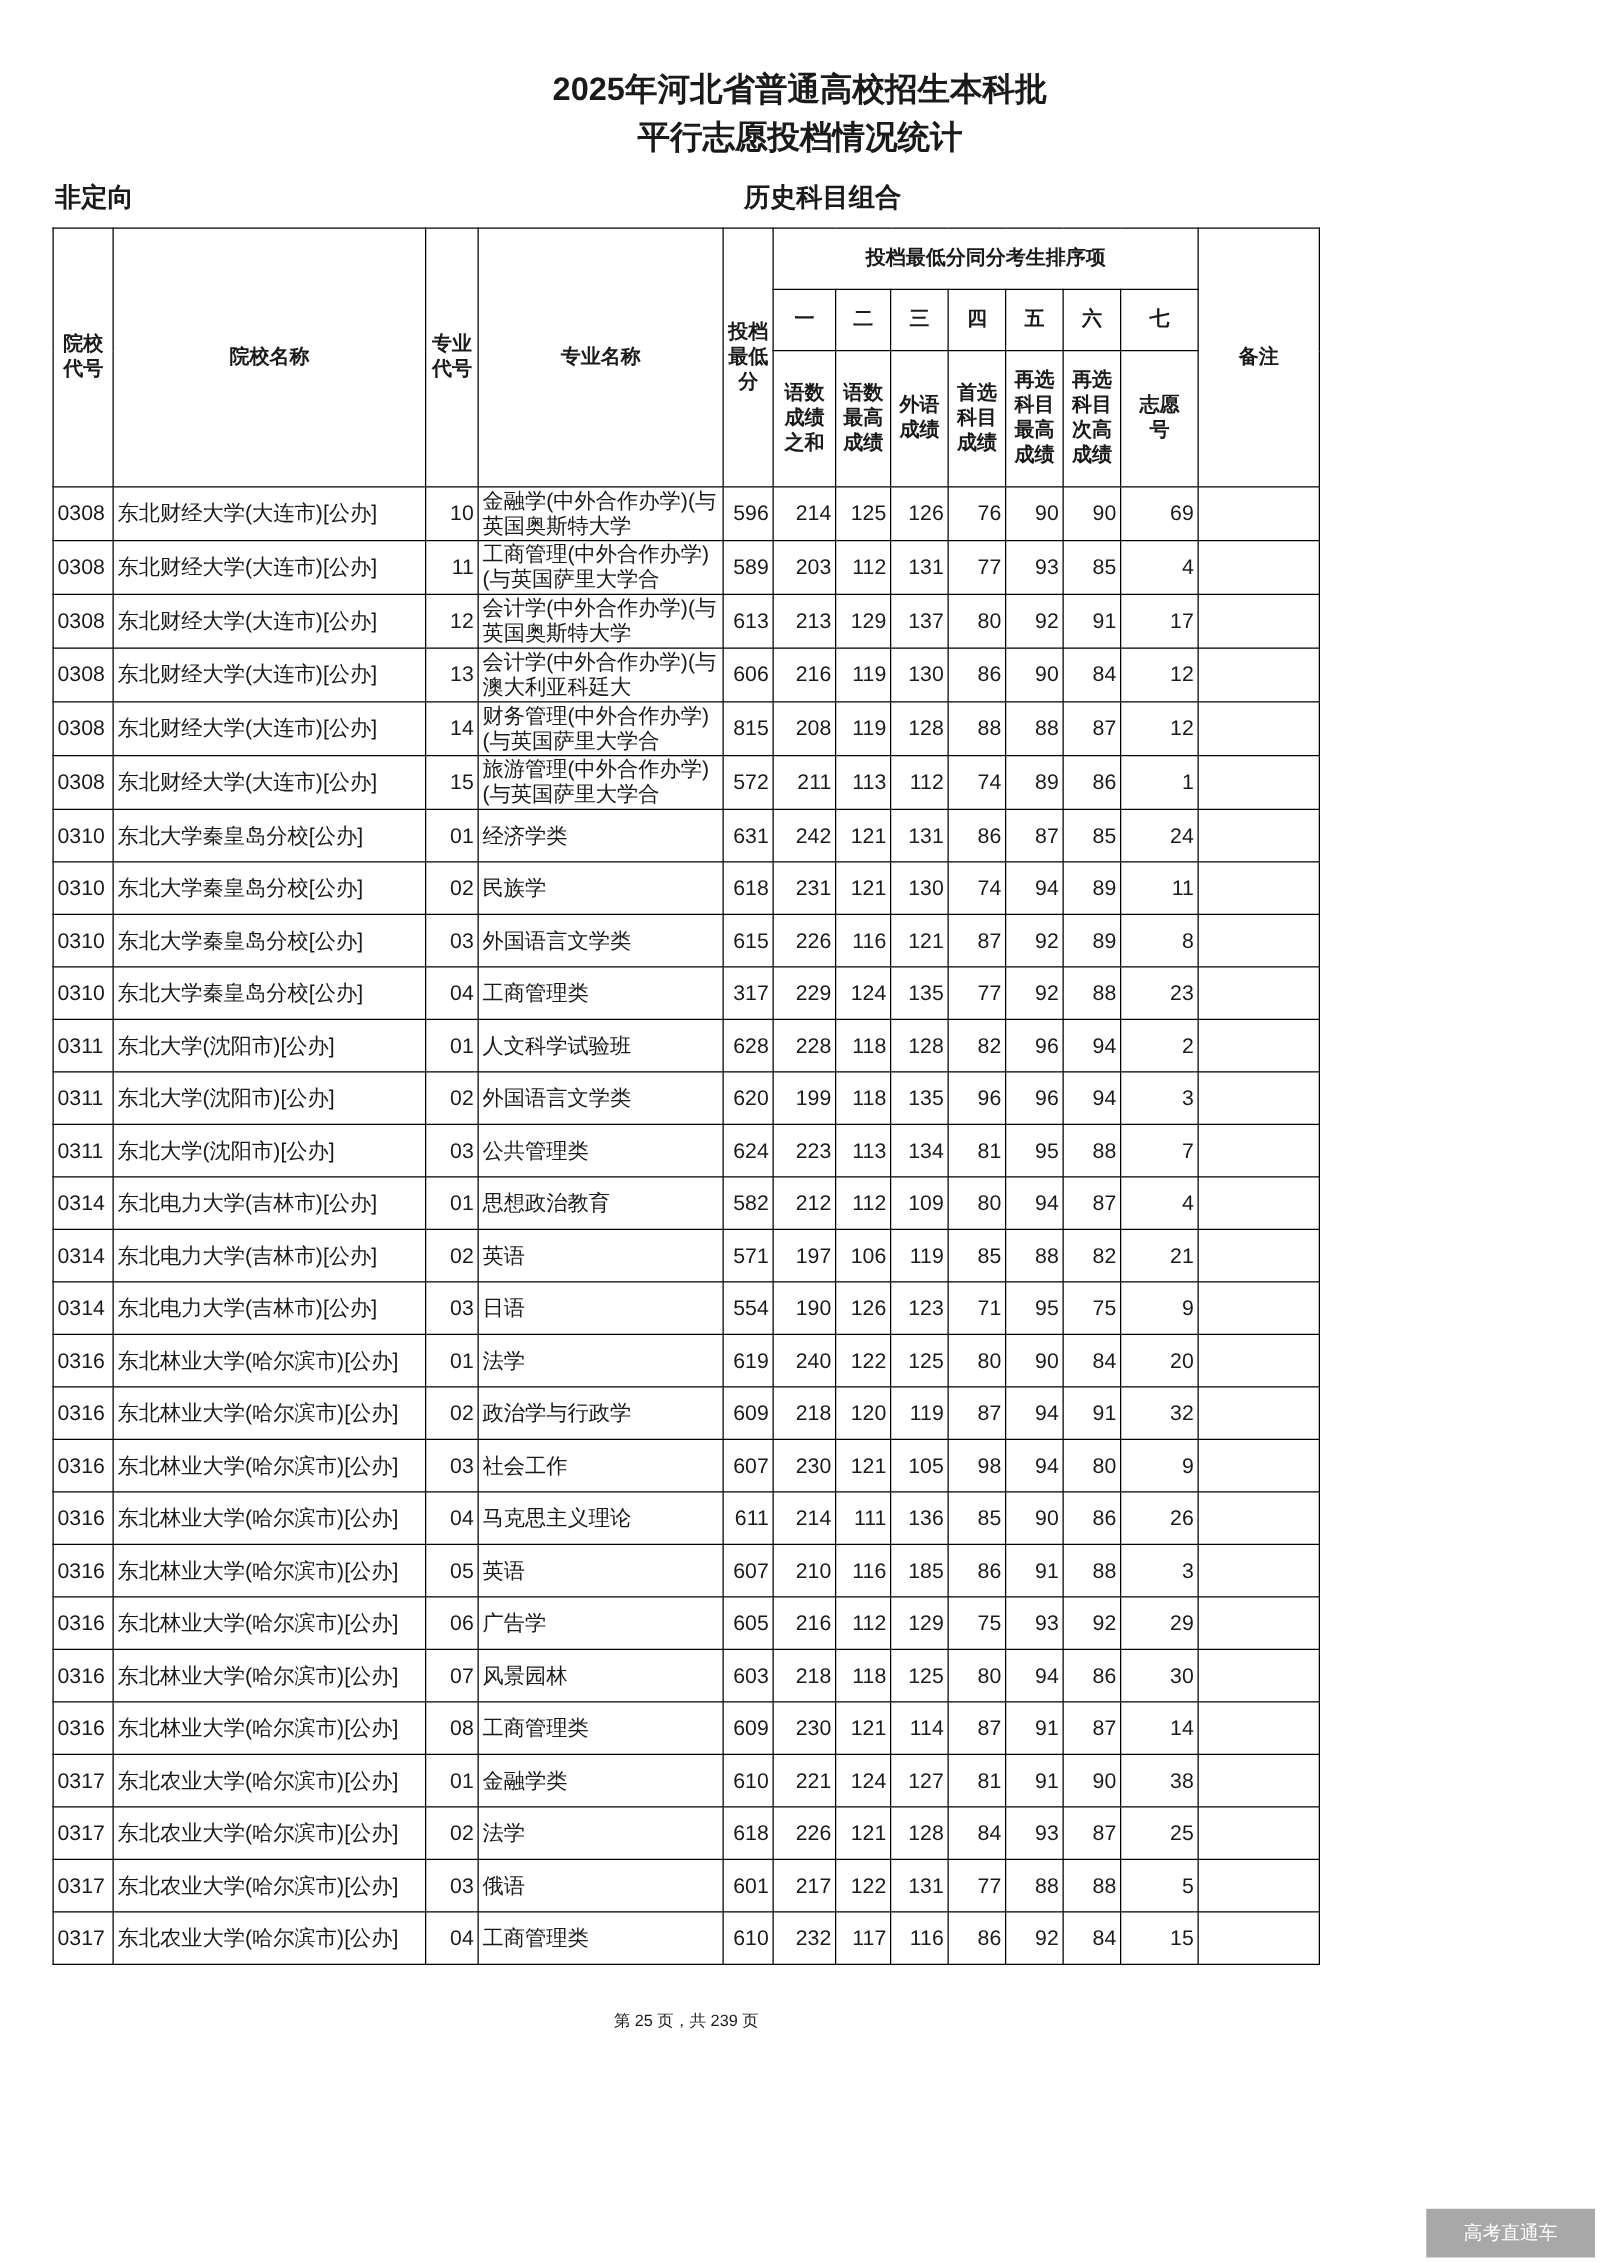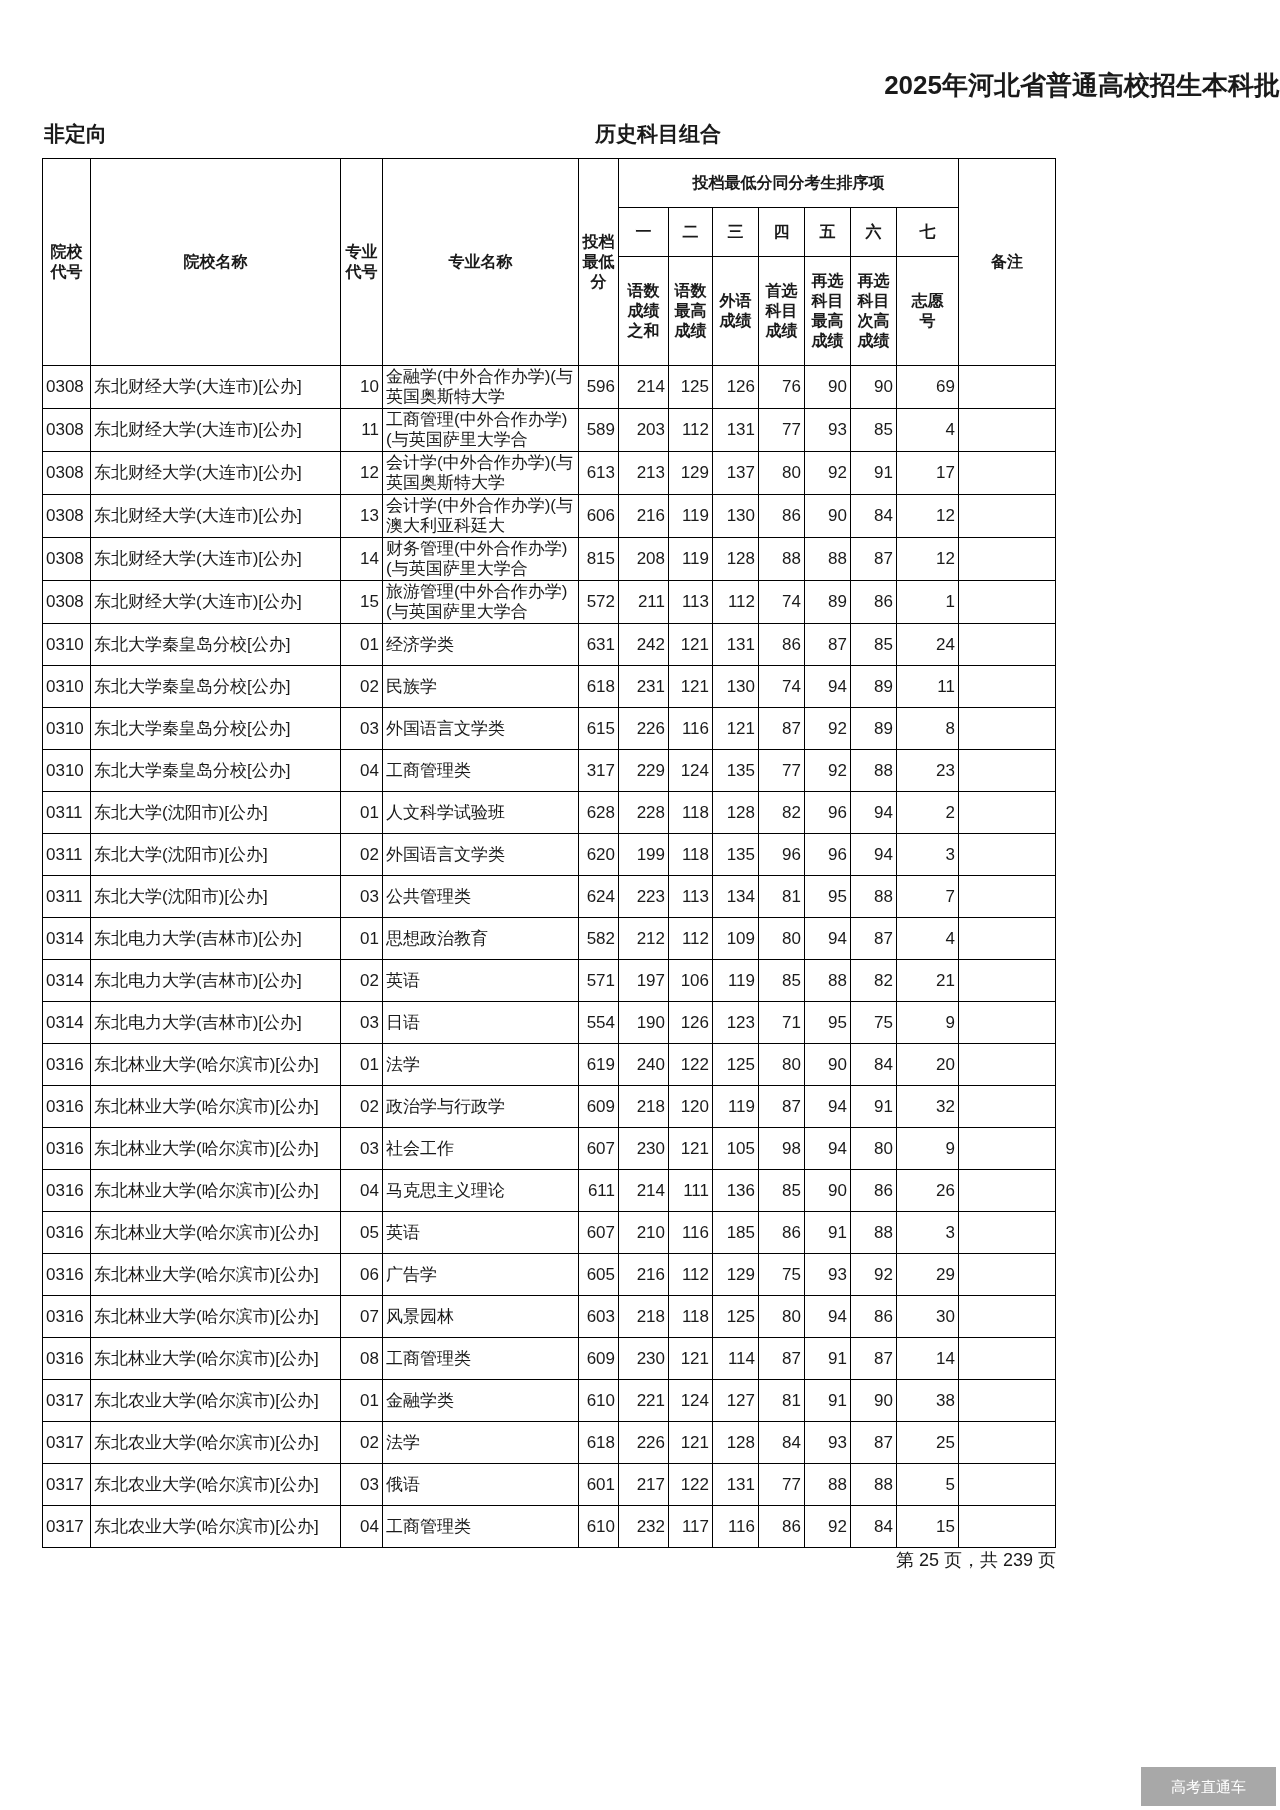--- a/index.html
+++ b/index.html
@@ -2,21 +2,21 @@
 <html><head>
 <meta charset="utf-8">
 <style>
   * { margin:0; padding:0; box-sizing:border-box; }
   html, body { background:#ffffff; }
   body {
     width:1280px; height:1810px; position:relative; overflow:hidden;
     font-family:"Liberation Sans", sans-serif;
     color:#1a1a1a;
   }
-  .title-wrap { padding-top:66px; text-align:right; }
+  .title-wrap { padding-top:52px; text-align:center; }
   .title-line { font-size:26px; font-weight:bold; line-height:38px; }
   .section-labels { position:relative; width:1014px; margin:16px 0 0 42px; height:30px; }
   .section-left  { position:absolute; left:2px;  top:0; font-size:21px; font-weight:bold;text-align:center; }
   .section-right { position:absolute; left:553px; top:0; font-size:21px; font-weight:bold; }
 
   table.main {
     border-collapse:collapse; table-layout:fixed; margin:8px 0 0 42px;
   }
   table.main th, table.main td { border:1px solid #000; overflow:hidden; }
   table.main thead th {
@@ -28,33 +28,34 @@
     font-size:17px; font-weight:normal; vertical-align:middle;
     line-height:20px; padding:1px 3px; word-break:break-all;
   }
   .al { text-align:left; }
   .ac { text-align:right; }
   .ar { text-align:right; }
   tr.hrow-title { height:22px; }
   tr.hrow-nums  { height:22px; }
   tr.hrow-subs  { height:80px; }
 
-  .footer { width:1014px; margin-left:42px; text-align:right; font-size:18px; }
+  .footer { width:1014px; margin-left:42px; margin-top:36px; text-align:center; font-size:13px; }
 
   .watermark {
     position:absolute; right:4px; bottom:4px;
     background:#a8a8a8; color:#ffffff;
     font-size:15px; line-height:21px; padding:9px 30px;
   }
 </style>
 </head>
 <body>
 
 <div class="title-wrap">
   <div class="title-line">2025年河北省普通高校招生本科批</div>
+  <div class="title-line">平行志愿投档情况统计</div>
 </div>
 
 <div class="section-labels">
   <span class="section-left">非定向</span>
   <span class="section-right">历史科目组合</span>
 </div>
 
 <table class="main">
   <colgroup>
     <col style="width:48px">

